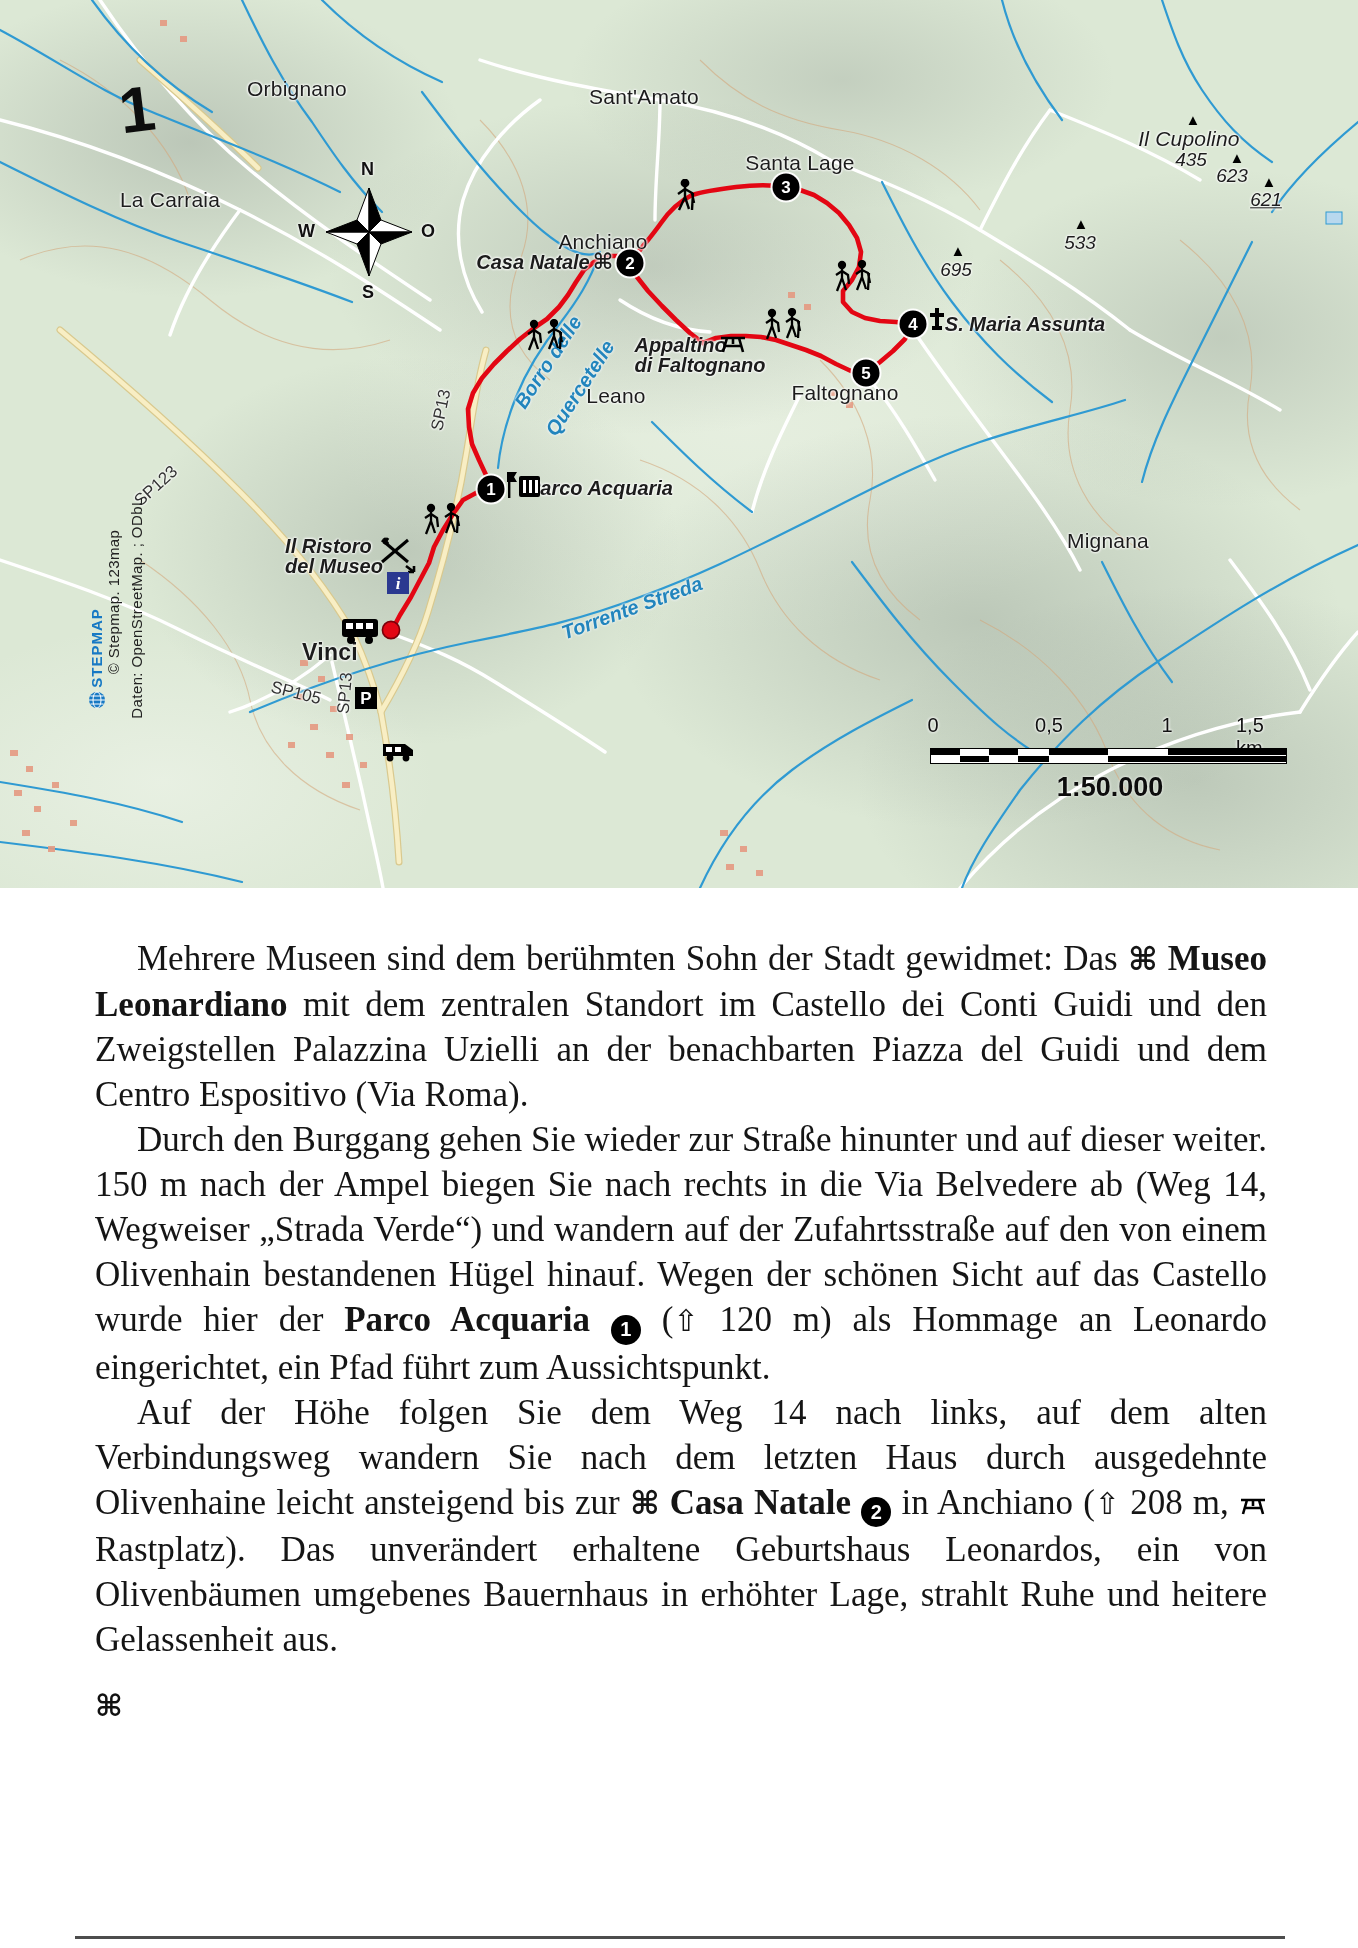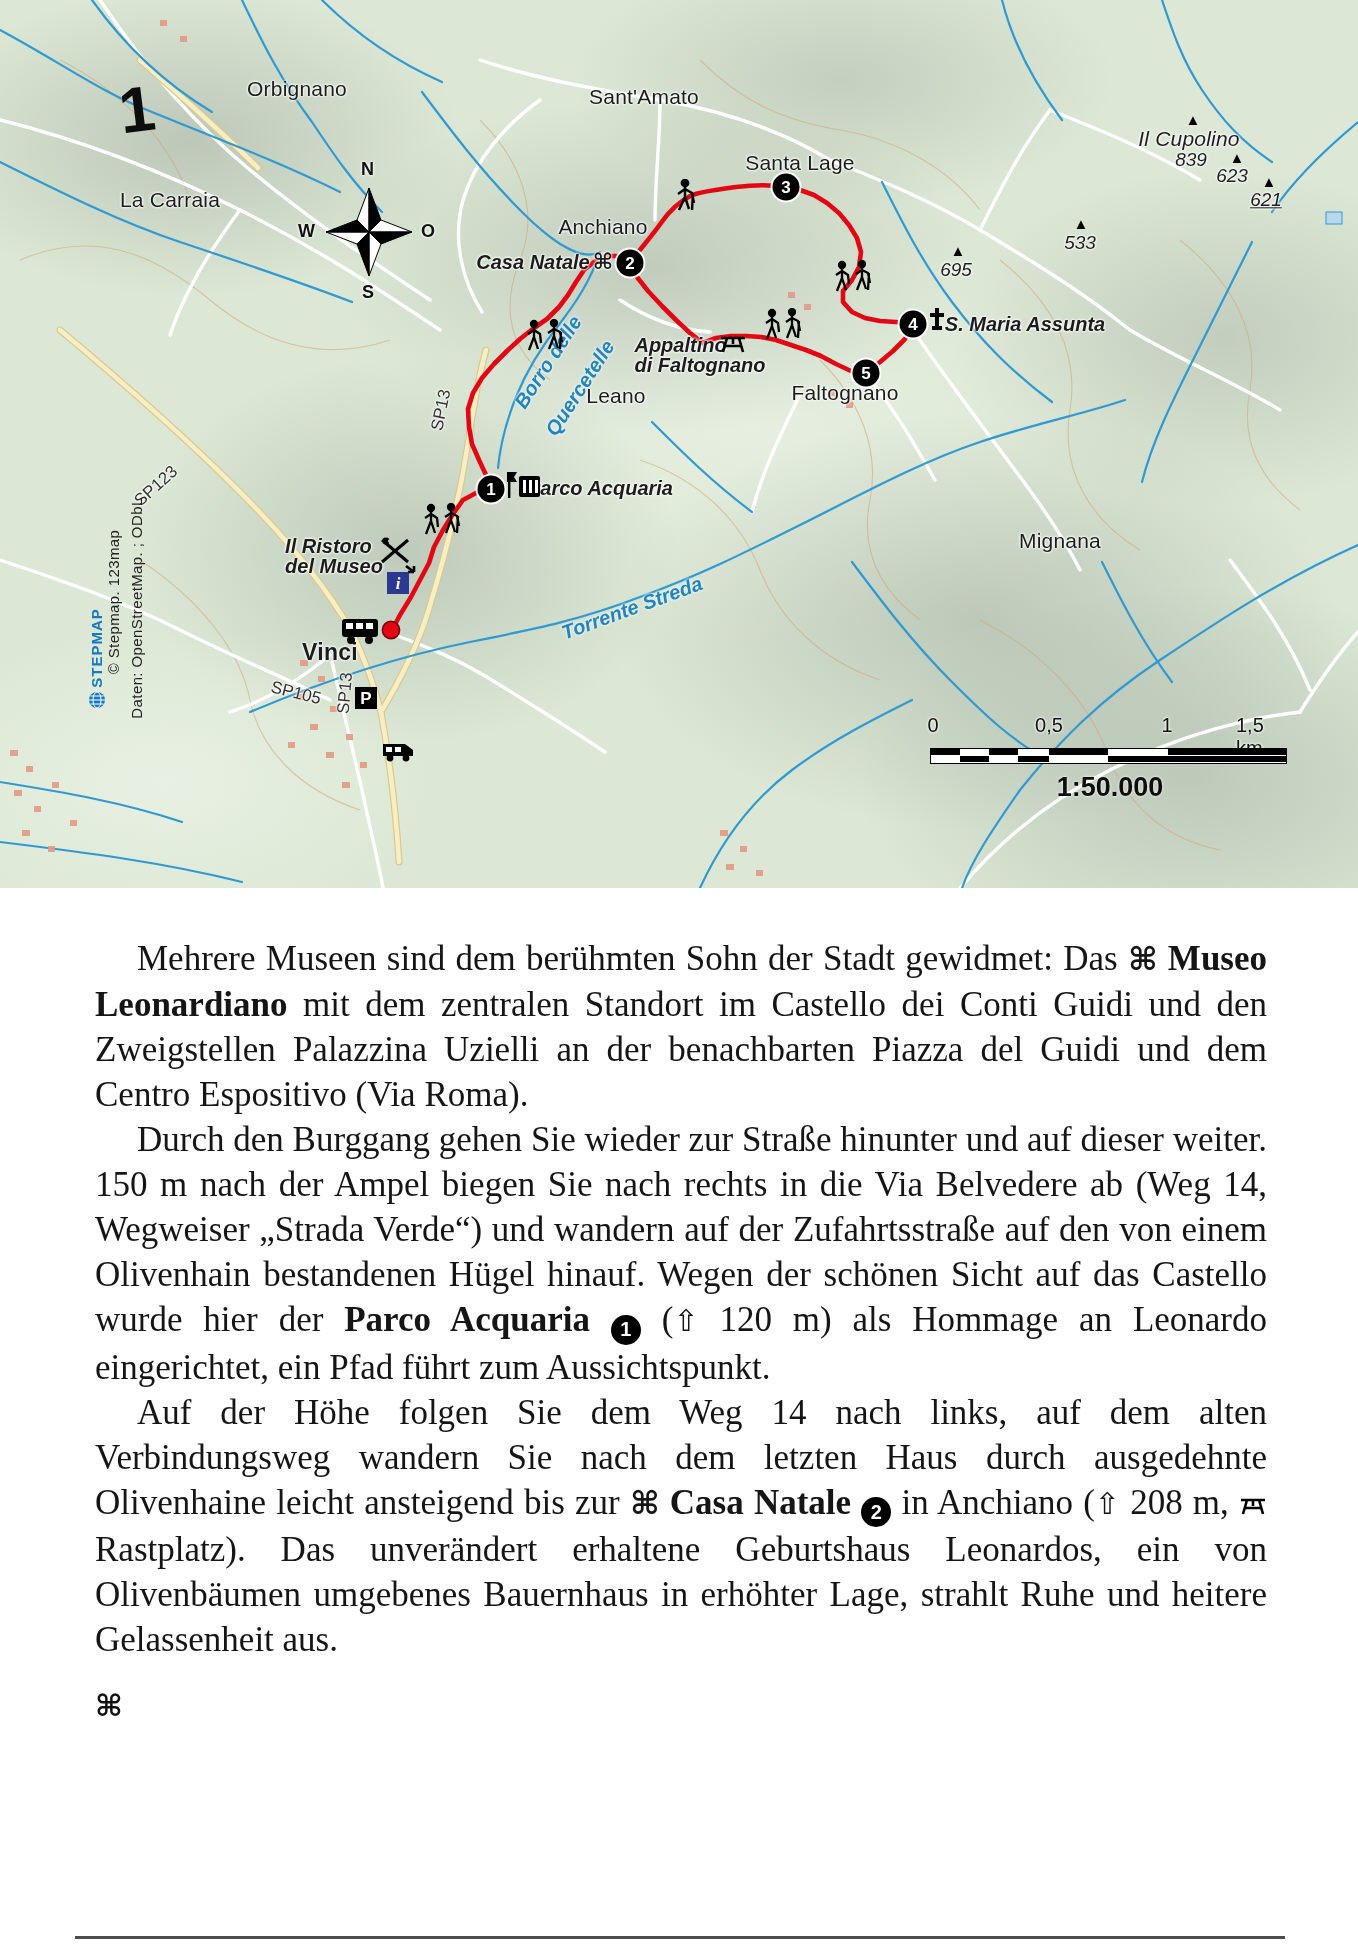--- a/index.html
+++ b/index.html
@@ -216,40 +216,40 @@
       <span class="pt" style="left:97px;top:35px">O</span>
       <span class="pt" style="left:38px;top:96px">S</span>
     </div>
 
     <div id="label-layer">
         <div class="maplabel mapnum" style="left: 137px; top: 110px; transform: translate(-50%, -50%) rotate(-7deg);">1</div>
         <div class="maplabel place" style="left: 297px; top: 89px;">Orbignano</div>
         <div class="maplabel place" style="left: 170px; top: 200px;">La Carraia</div>
         <div class="maplabel place" style="left: 644px; top: 97px;">Sant'Amato</div>
         <div class="maplabel place" style="left: 800px; top: 163px;">Santa Lage</div>
-        <div class="maplabel place" style="left: 603px; top: 227px;">Anchiano</div>
+        <div class="maplabel place" style="left: 603px; top: 242px;">Anchiano</div>
         <div class="maplabel poi" style="left: 533px; top: 262px;">Casa Natale</div>
         <div class="maplabel cmdmap" style="left: 603px; top: 262px;">⌘</div>
         <div class="maplabel place it" style="left: 1189px; top: 139px;">Il Cupolino</div>
         <div class="maplabel tri" style="left: 1193px; top: 120px;">▲</div>
-        <div class="maplabel pk" style="left: 1191px; top: 160px;">839</div>
+        <div class="maplabel pk" style="left: 1191px; top: 160px;">435</div>
         <div class="maplabel tri" style="left: 1237px; top: 158px;">▲</div>
         <div class="maplabel pk" style="left: 1232px; top: 176px;">623</div>
         <div class="maplabel tri" style="left: 1269px; top: 182px;">▲</div>
         <div class="maplabel pk" style="left: 1266px; top: 200px; text-decoration: underline;">621</div>
         <div class="maplabel tri" style="left: 1081px; top: 224px;">▲</div>
         <div class="maplabel pk" style="left: 1080px; top: 243px;">533</div>
         <div class="maplabel tri" style="left: 958px; top: 251px;">▲</div>
         <div class="maplabel pk" style="left: 956px; top: 270px;">695</div>
         <div class="maplabel poi" style="left: 1025px; top: 324px;">S. Maria Assunta</div>
         <div class="maplabel poi" style="left: 700px; top: 355px;">Appaltino
 di Faltognano</div>
         <div class="maplabel place" style="left: 845px; top: 393px;">Faltognano</div>
         <div class="maplabel place" style="left: 616px; top: 396px;">Leano</div>
-        <div class="maplabel place" style="left: 1060px; top: 541px;">Mignana</div>
+        <div class="maplabel place" style="left: 1108px; top: 541px;">Mignana</div>
         <div class="maplabel poi" style="left: 600px; top: 488px;">Parco Acquaria</div>
         <div class="maplabel poi" style="left: 334px; top: 556px;">Il Ristoro
 del Museo</div>
         <div class="maplabel town" style="left: 330px; top: 653px;">Vinci</div>
         <div class="maplabel stream" style="left: 548px; top: 362px; transform: translate(-50%, -50%) rotate(-57deg);">Borro delle</div>
         <div class="maplabel stream" style="left: 580px; top: 388px; transform: translate(-50%, -50%) rotate(-57deg);">Quercetelle</div>
         <div class="maplabel stream" style="left: 632px; top: 608px; transform: translate(-50%, -50%) rotate(-20deg);">Torrente Streda</div>
         <div class="maplabel roadlab" style="left: 441px; top: 410px; transform: translate(-50%, -50%) rotate(-78deg);">SP13</div>
         <div class="maplabel roadlab" style="left: 156px; top: 486px; transform: translate(-50%, -50%) rotate(-42deg);">SP123</div>
         <div class="maplabel roadlab" style="left: 296px; top: 693px; transform: translate(-50%, -50%) rotate(14deg);">SP105</div>

